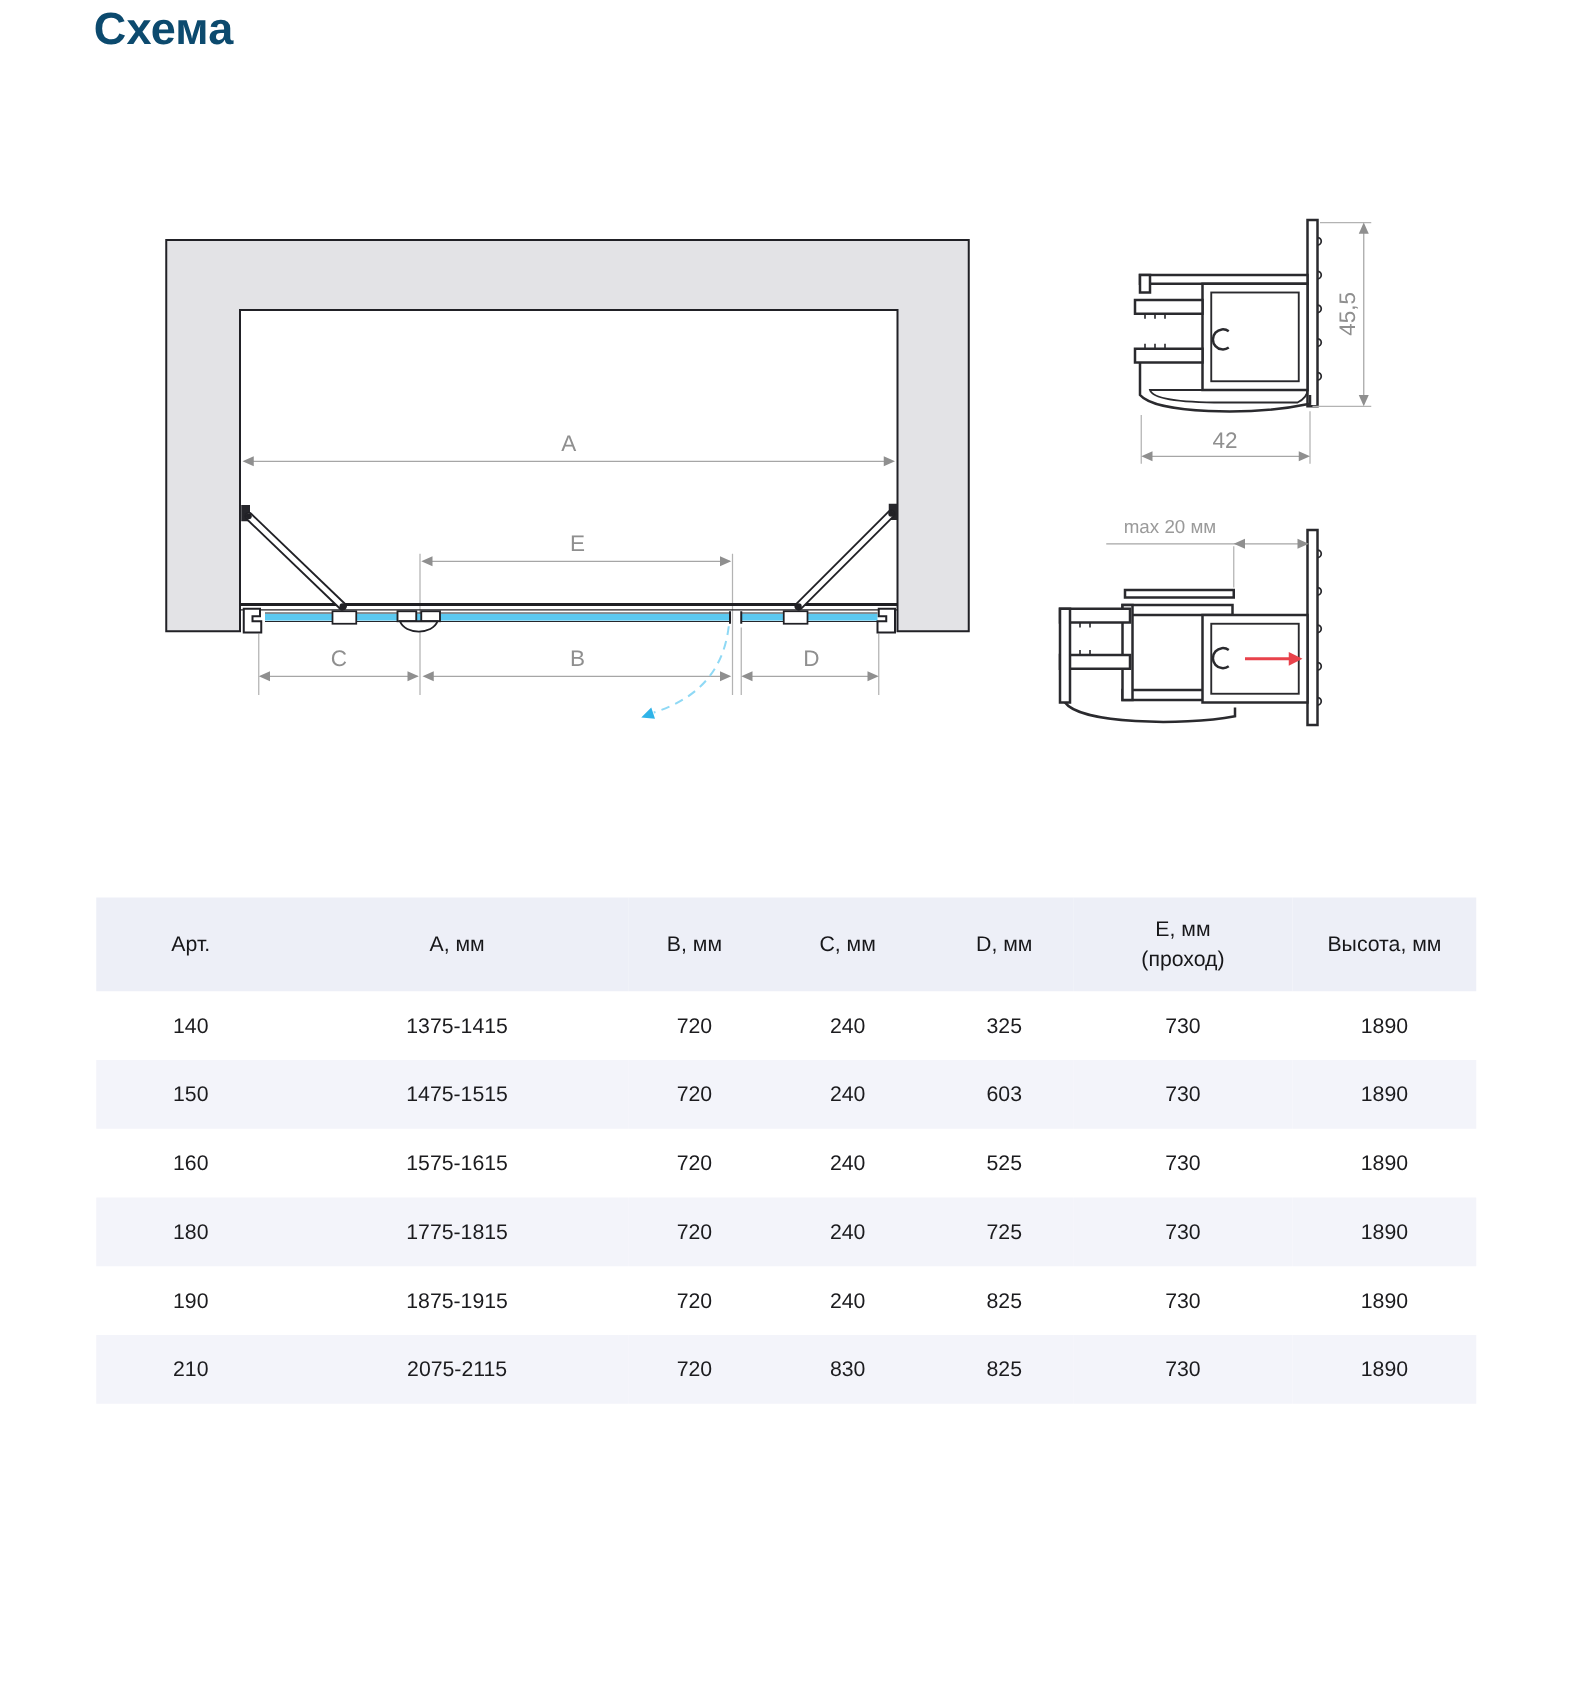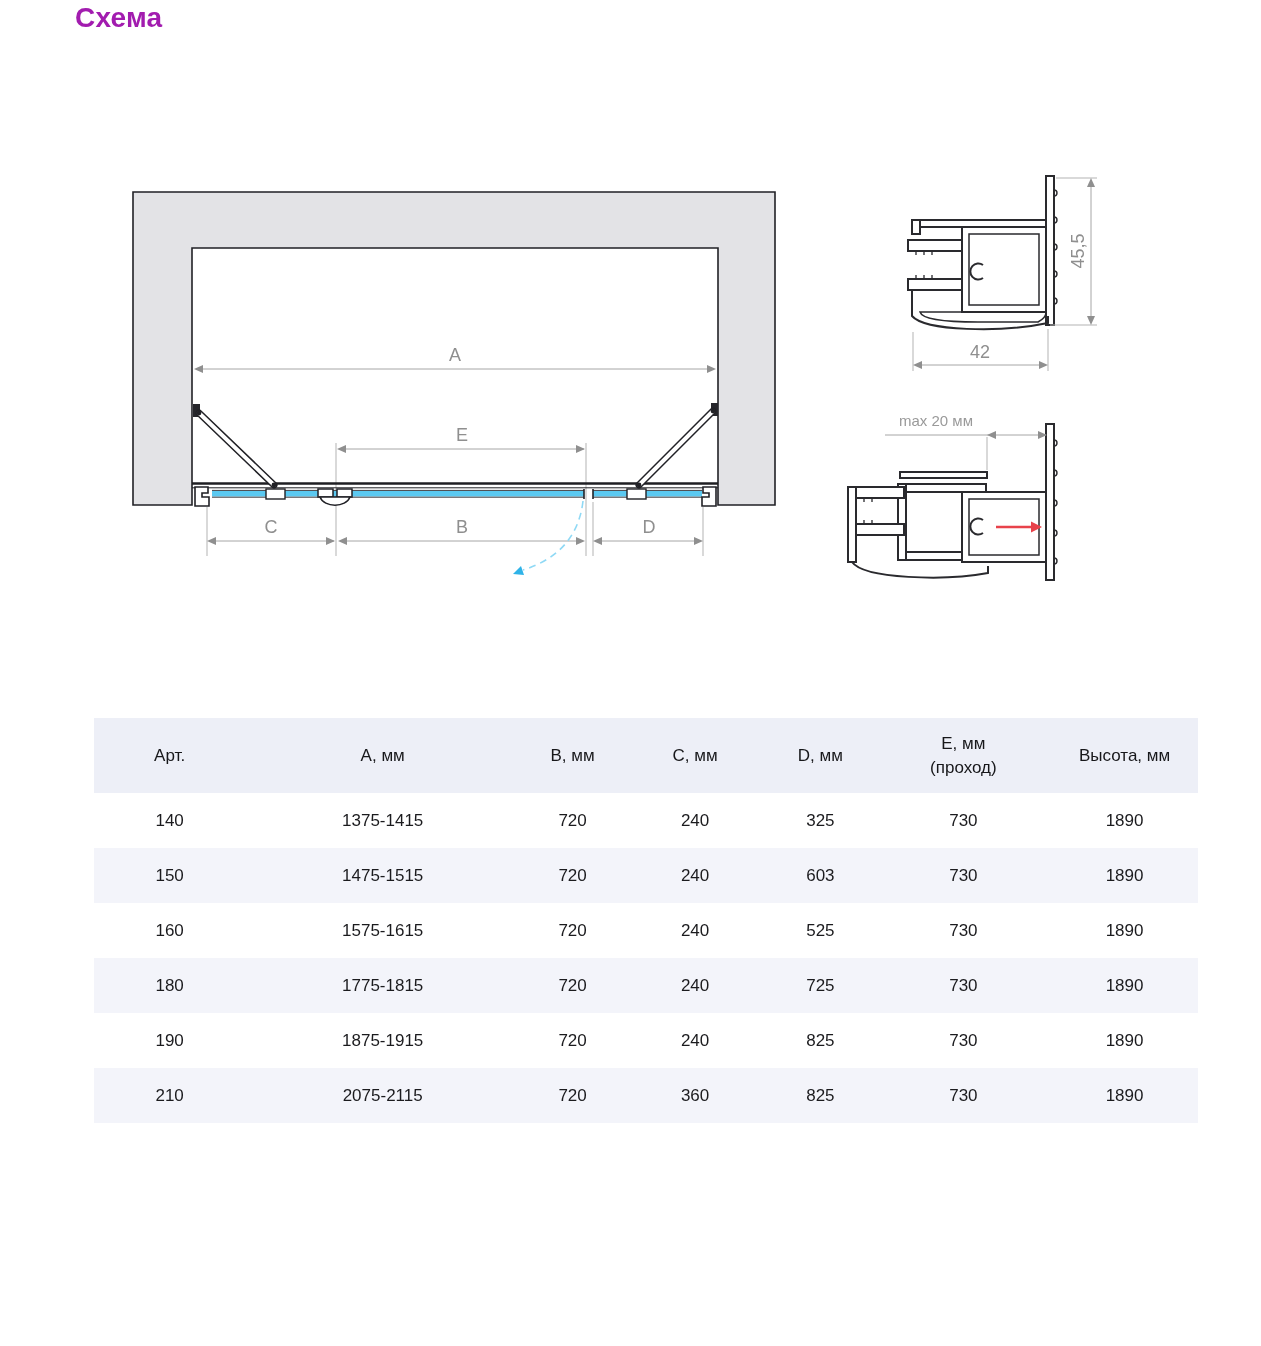--- a/index.html
+++ b/index.html
@@ -1,24 +1,24 @@
 <!DOCTYPE html>
 <html><head>
 <meta charset="utf-8">
 <style>
   html,body{margin:0;padding:0;background:#ffffff;}
   .page{position:relative;width:1261px;height:1346px;background:#ffffff;overflow:hidden;
         font-family:"Liberation Sans",sans-serif;}
-  .page-title{position:absolute;left:75px;top:2px;font-size:28px;font-weight:700;
-        color:#a21caf;letter-spacing:.2px;}
+  .page-title{position:absolute;left:75px;top:2px;font-size:36px;font-weight:700;
+        color:#0c4a6e;letter-spacing:.2px;}
   svg.diagram{position:absolute;left:0;top:0;display:block;}
   svg.diagram text{font-family:"Liberation Sans",sans-serif;}
   .dim-text{fill:#8f8f8f;font-size:18px;}
   .dim-text-sm{fill:#9a9a9a;font-size:15px;}
-  .spec-table{position:absolute;left:94px;top:718px;width:1104px;border-collapse:collapse;
+  .spec-table{position:absolute;left:77px;top:718px;width:1104px;border-collapse:collapse;
         table-layout:fixed;}
   .spec-table thead th{height:75px;background:#edeff7;font-size:17px;font-weight:500;
         color:#17171a;text-align:center;vertical-align:middle;padding:0;}
   .spec-table thead th .hline{display:block;line-height:1.4;font-weight:500;}
   .spec-table tbody td{height:55px;font-size:17px;color:#1b1b1e;text-align:center;
         vertical-align:middle;padding:0;font-weight:400;}
   .spec-table tbody tr:nth-child(even){background:#f3f4fa;}
 </style>
 </head>
 <body>
@@ -264,21 +264,21 @@
           <td>720</td>
           <td>240</td>
           <td>825</td>
           <td>730</td>
           <td>1890</td>
         </tr>
         <tr>
           <td>210</td>
           <td>2075-2115</td>
           <td>720</td>
-          <td>360</td>
+          <td>830</td>
           <td>825</td>
           <td>730</td>
           <td>1890</td>
         </tr>
       </tbody>
   </table>
 
 </div>
 
 </body></html>

